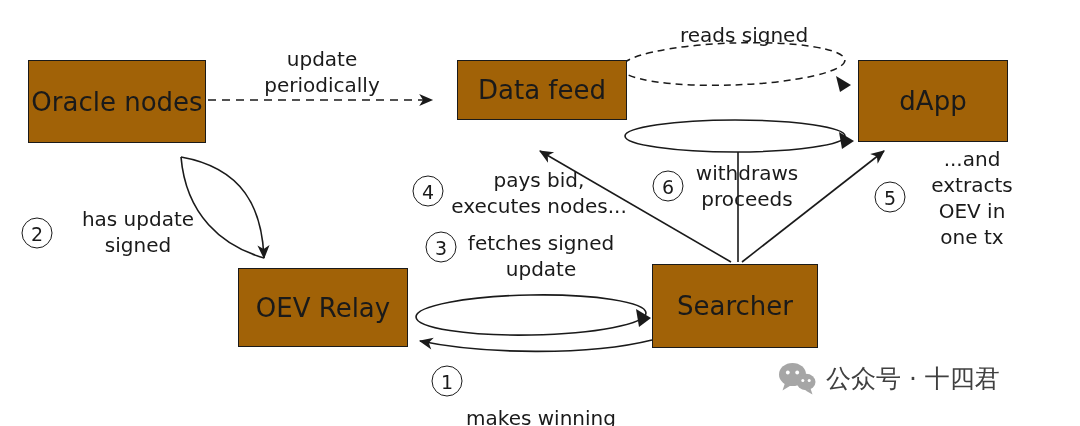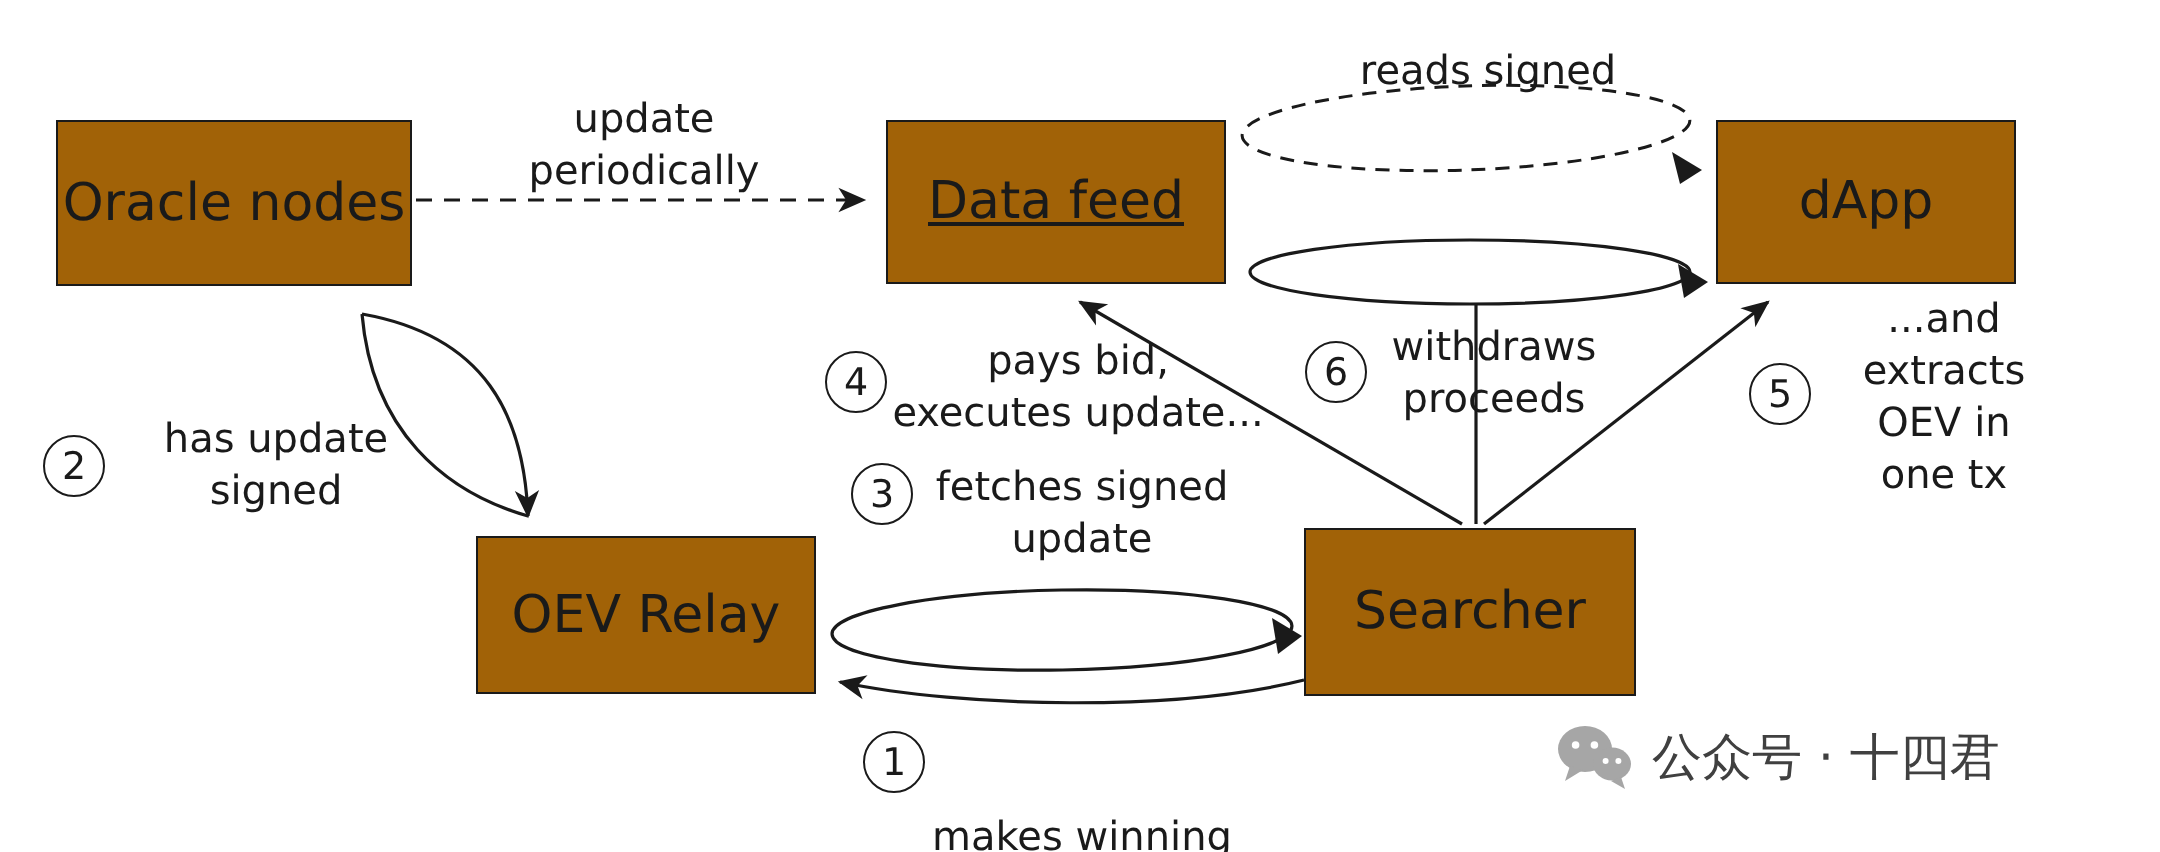--- a/index.html
+++ b/index.html
@@ -93,21 +93,21 @@
     <path d="M 731 262 L 540 151" stroke="#1a1a1a" stroke-width="1.6" fill="none" marker-end="url(#arr)"></path>
 
     <path d="M 742 262 L 884 151" stroke="#1a1a1a" stroke-width="1.6" fill="none" marker-end="url(#arr)"></path>
 
     <path d="M 738 262 L 738 152" stroke="#1a1a1a" stroke-width="1.6" fill="none"></path>
   </svg>
 
   <div class="node" style="left:28px; top:60px; width:178px; height:83px;">
     <span>Oracle nodes</span>
   </div>
-  <div class="node" style="left:443px; top:60px; width:170px; height:82px;text-decoration:underline;">
+  <div class="node" style="left:457px; top:60px; width:170px; height:60px;">
     <span>Data feed</span>
   </div>
   <div class="node" style="left:858px; top:60px; width:150px; height:82px;">
     <span>dApp</span>
   </div>
   <div class="node" style="left:238px; top:268px; width:170px; height:79px;">
     <span>OEV Relay</span>
   </div>
   <div class="node" style="left:652px; top:264px; width:166px; height:84px;text-align:right;">
     <span>Searcher</span>
@@ -124,21 +124,21 @@
   <div class="numcircle" style="left:447px; top:381px;">1</div>
   <div class="lbl" style="left:541px; top:385px;margin-top:46px;">makes winning
 bid on update</div>
 
   <div class="numcircle" style="left:441px; top:247px;">3</div>
   <div class="lbl" style="left:541px; top:256px;">fetches signed
 update</div>
 
   <div class="numcircle" style="left:428px; top:191px;">4</div>
   <div class="lbl" style="left:539px; top:193px;">pays bid,
-executes update...</div>
+executes nodes...</div>
 
   <div class="numcircle" style="left:668px; top:186px;">6</div>
   <div class="lbl" style="left:747px; top:186px;">withdraws
 proceeds</div>
 
   <div class="numcircle" style="left:890px; top:197px;">5</div>
   <div class="lbl" style="left:972px; top:198px;">...and extracts
 OEV in one tx</div>
 
   <div class="watermark">

